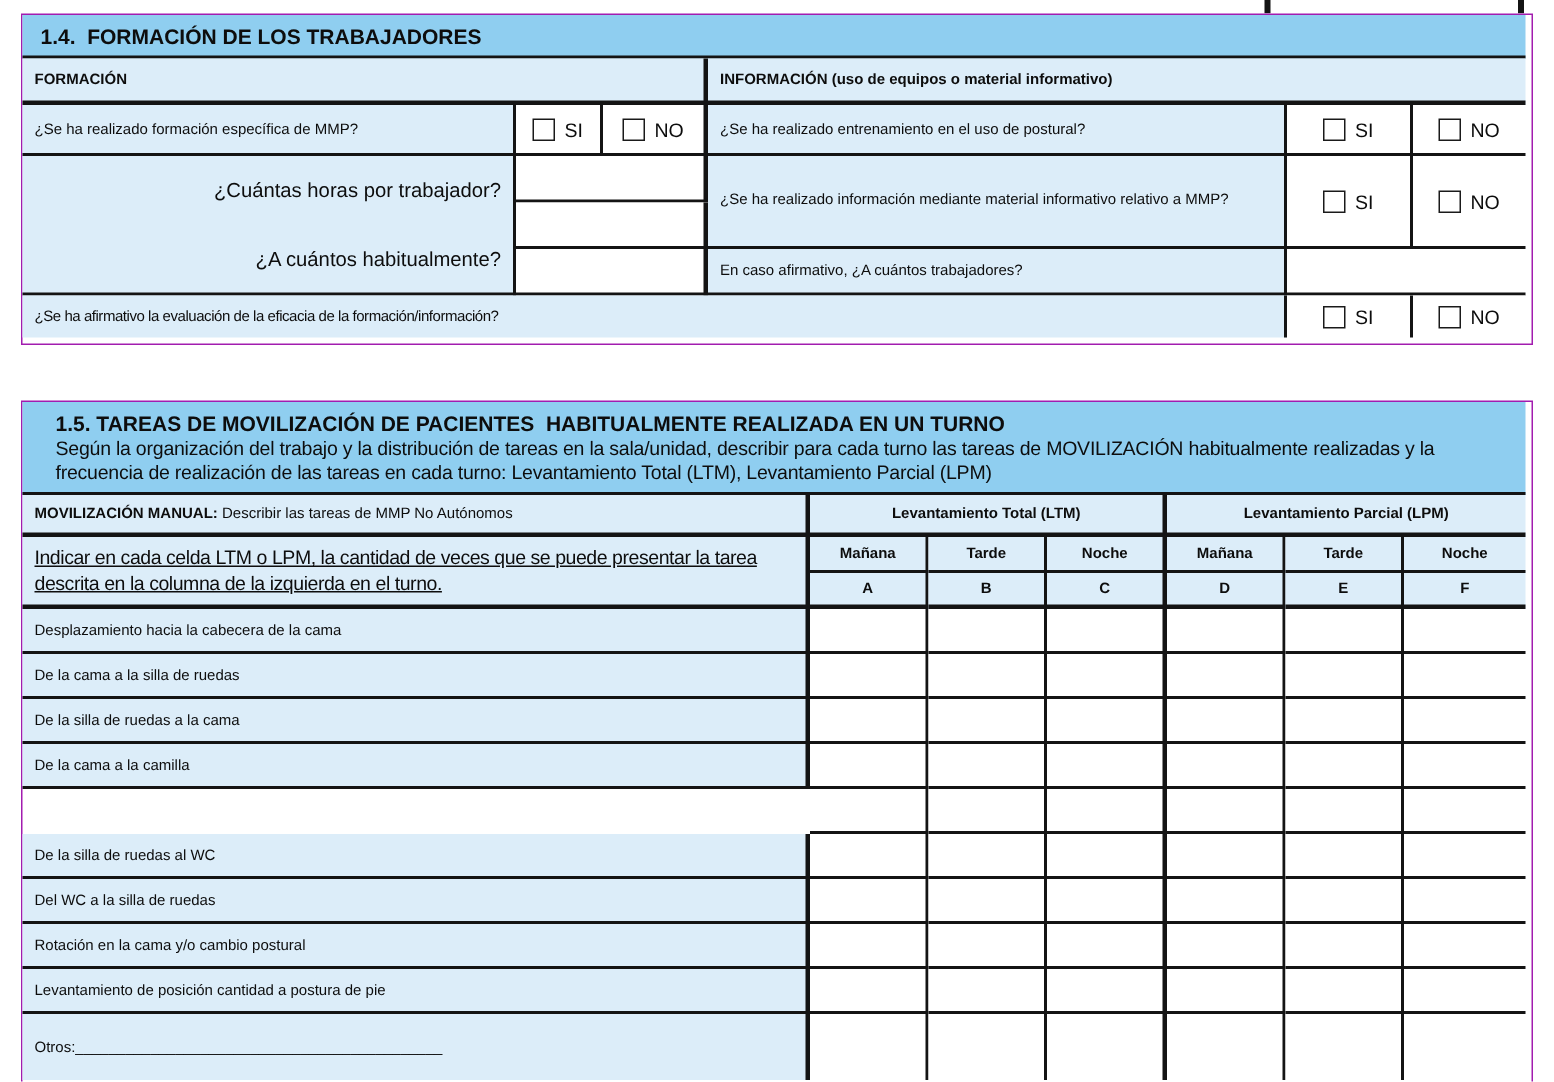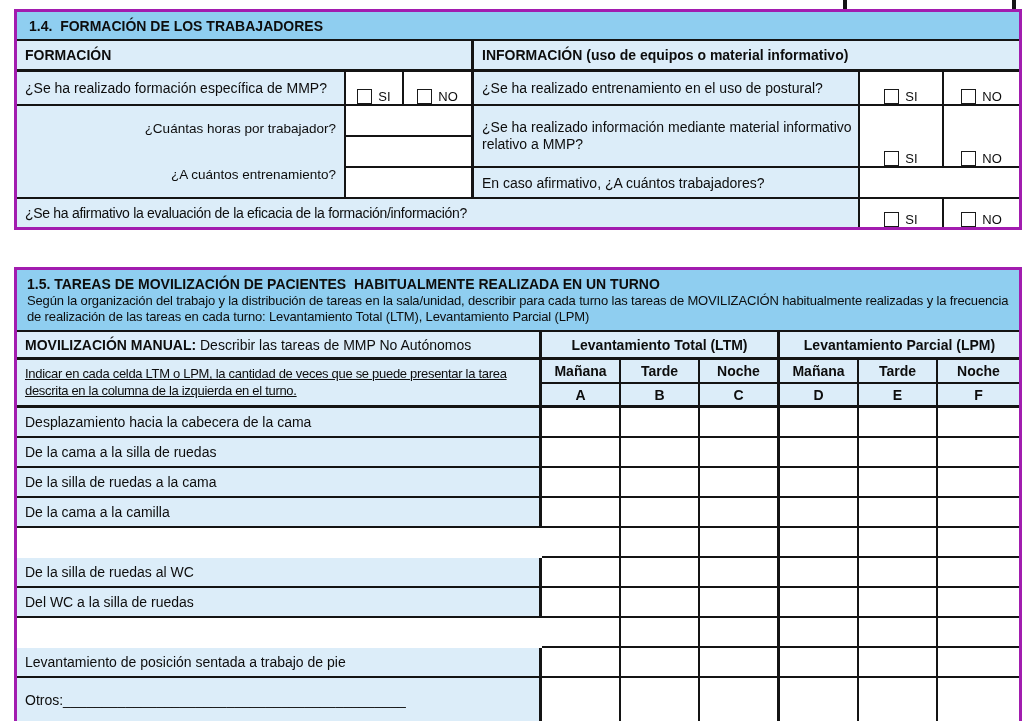--- a/index.html
+++ b/index.html
@@ -5,54 +5,54 @@
   html,body{margin:0;padding:0;}
   body{
     width:1036px;height:721px;overflow:hidden;position:relative;
     background:#ffffff;
     font-family:"Liberation Sans", sans-serif;
     color:#0d0d0d;
     -webkit-font-smoothing:antialiased;
   }
   .tbl{
     position:absolute;box-sizing:border-box;display:grid;
-    border:3px solid #a21caf;background:#ffffff;
+    border:1px solid #a21caf;background:#ffffff;
   }
   .cell{
     box-sizing:border-box;display:flex;align-items:center;
     border-right:2px solid #141414;border-bottom:2px solid #141414;
     overflow:hidden;
   }
   .noR{border-right:none!important;}
   .noB{border-bottom:none!important;}
   .thickR{border-right-width:3px!important;}
   .thickB{border-bottom-width:3px!important;}
   .blue{background:#8FCEF0;}
   .pale{background:#DCEDF9;}
   .white{background:#ffffff;}
   .bold{font-weight:bold;}
   .pl8{padding-left:8px;padding-right:6px;}
   .pl12{padding-left:12px;}
   .ctr{justify-content:center;text-align:center;}
   .fs14{font-size:14px;}
-  .fs135{font-size:14px;}
+  .fs135{font-size:10px;}
   .fs13{font-size:13px;text-decoration:underline;}
   .pre{white-space:pre;}
   .narrow{letter-spacing:-0.3px;}
   .checkbox{
     display:inline-block;width:13px;height:13px;flex:0 0 13px;
     border:1.5px solid #1a1a1a;background:#fff;margin-right:6px;
   }
-  .cbwrap{display:flex;align-items:flex-end;font-size:13px;}
+  .cbwrap{display:flex;align-items:center;font-size:13px;}
   
   .qlines{flex-direction:column;align-items:stretch;padding:0 8px 0 10px;font-size:13.5px;}
   .qline{flex:1;display:flex;align-items:center;justify-content:flex-end;}
   .qline.first{justify-content:space-between;}
   
-  .titleblock{flex-direction:column;align-items:flex-start;justify-content:center;padding:0 10px;gap:1px;}
+  .titleblock{flex-direction:column;align-items:flex-start;justify-content:center;padding:0 22px;gap:1px;}
   .titleblock .desc{font-size:13px;letter-spacing:-0.15px;line-height:1.18;}
   .wrap2{white-space:normal;line-height:1.25;}
   .remnant{position:absolute;top:0;width:4px;height:9px;background:#141414;}
 </style>
 </head>
 <body>
 
 <div class="remnant" style="left:843px"></div>
 <div class="remnant" style="left:1012px"></div>
 
@@ -83,21 +83,21 @@
   <div class="cell white ctr cbwrap noR" style="grid-area:3/6/4/7">
     <span class="checkbox"></span>
     <span>NO</span>
   </div>
 
   <div class="cell pale qlines" style="grid-area:4/1/7/2">
     <div class="qline">
       <span>¿Cuántas horas por trabajador?</span>
     </div>
     <div class="qline">
-      <span>¿A cuántos entrenamiento?</span>
+      <span>¿A cuántos habitualmente?</span>
     </div>
   </div>
   <div class="cell white thickR pl8" style="grid-area:4/2/5/4"></div>
   <div class="cell white thickR pl8" style="grid-area:5/2/6/4"></div>
   <div class="cell white thickR pl8" style="grid-area:6/2/7/4"></div>
 
   <div class="cell pale fs135 pl8 wrap2" style="grid-area:4/4/6/5">¿Se ha realizado información mediante material informativo relativo a MMP?</div>
   <div class="cell white ctr cbwrap" style="grid-area:4/5/6/6">
     <span class="checkbox"></span>
     <span>SI</span>
@@ -201,28 +201,29 @@
   <div class="cell white noR" style="grid-area:10/7/11/8"></div>
 
   <div class="cell pale fs135 pl8 thickR" style="grid-area:11/1/12/2">Del WC a la silla de ruedas</div>
   <div class="cell white" style="grid-area:11/2/12/3"></div>
   <div class="cell white" style="grid-area:11/3/12/4"></div>
   <div class="cell white thickR" style="grid-area:11/4/12/5"></div>
   <div class="cell white" style="grid-area:11/5/12/6"></div>
   <div class="cell white" style="grid-area:11/6/12/7"></div>
   <div class="cell white noR" style="grid-area:11/7/12/8"></div>
 
+  <div class="cell pale fs135 pl8 thickR" style="grid-area:12/1/13/2">Rotación en la cama y/o cambio postural</div>
   <div class="cell white" style="grid-area:12/2/13/3"></div>
   <div class="cell white" style="grid-area:12/3/13/4"></div>
   <div class="cell white thickR" style="grid-area:12/4/13/5"></div>
   <div class="cell white" style="grid-area:12/5/13/6"></div>
   <div class="cell white" style="grid-area:12/6/13/7"></div>
   <div class="cell white noR" style="grid-area:12/7/13/8"></div>
 
-  <div class="cell pale fs135 pl8 thickR" style="grid-area:13/1/14/2">Levantamiento de posición sentada a trabajo de pie</div>
+  <div class="cell pale fs135 pl8 thickR" style="grid-area:13/1/14/2">Levantamiento de posición cantidad a postura de pie</div>
   <div class="cell white" style="grid-area:13/2/14/3"></div>
   <div class="cell white" style="grid-area:13/3/14/4"></div>
   <div class="cell white thickR" style="grid-area:13/4/14/5"></div>
   <div class="cell white" style="grid-area:13/5/14/6"></div>
   <div class="cell white" style="grid-area:13/6/14/7"></div>
   <div class="cell white noR" style="grid-area:13/7/14/8"></div>
 
   <div class="cell pale fs135 pl8 thickR noB pre" style="grid-area:14/1/15/2">Otros:____________________________________________</div>
   <div class="cell white noB" style="grid-area:14/2/15/3"></div>
   <div class="cell white noB" style="grid-area:14/3/15/4"></div>

